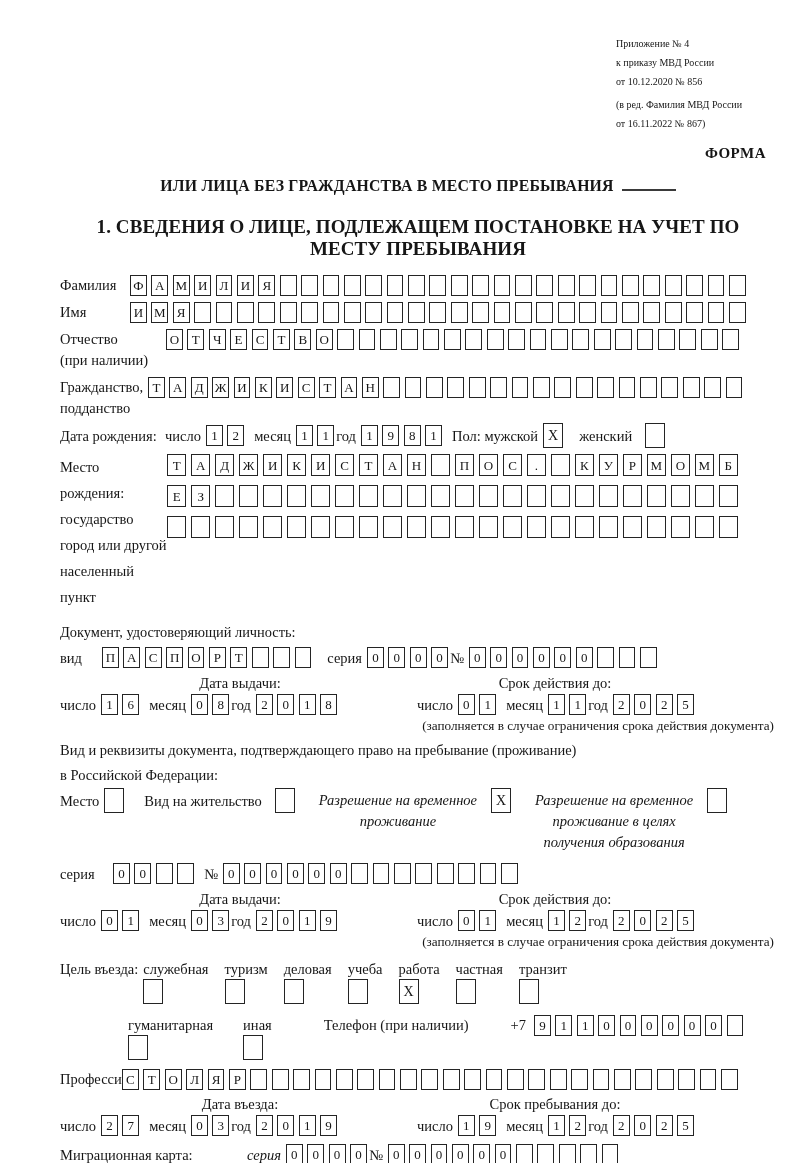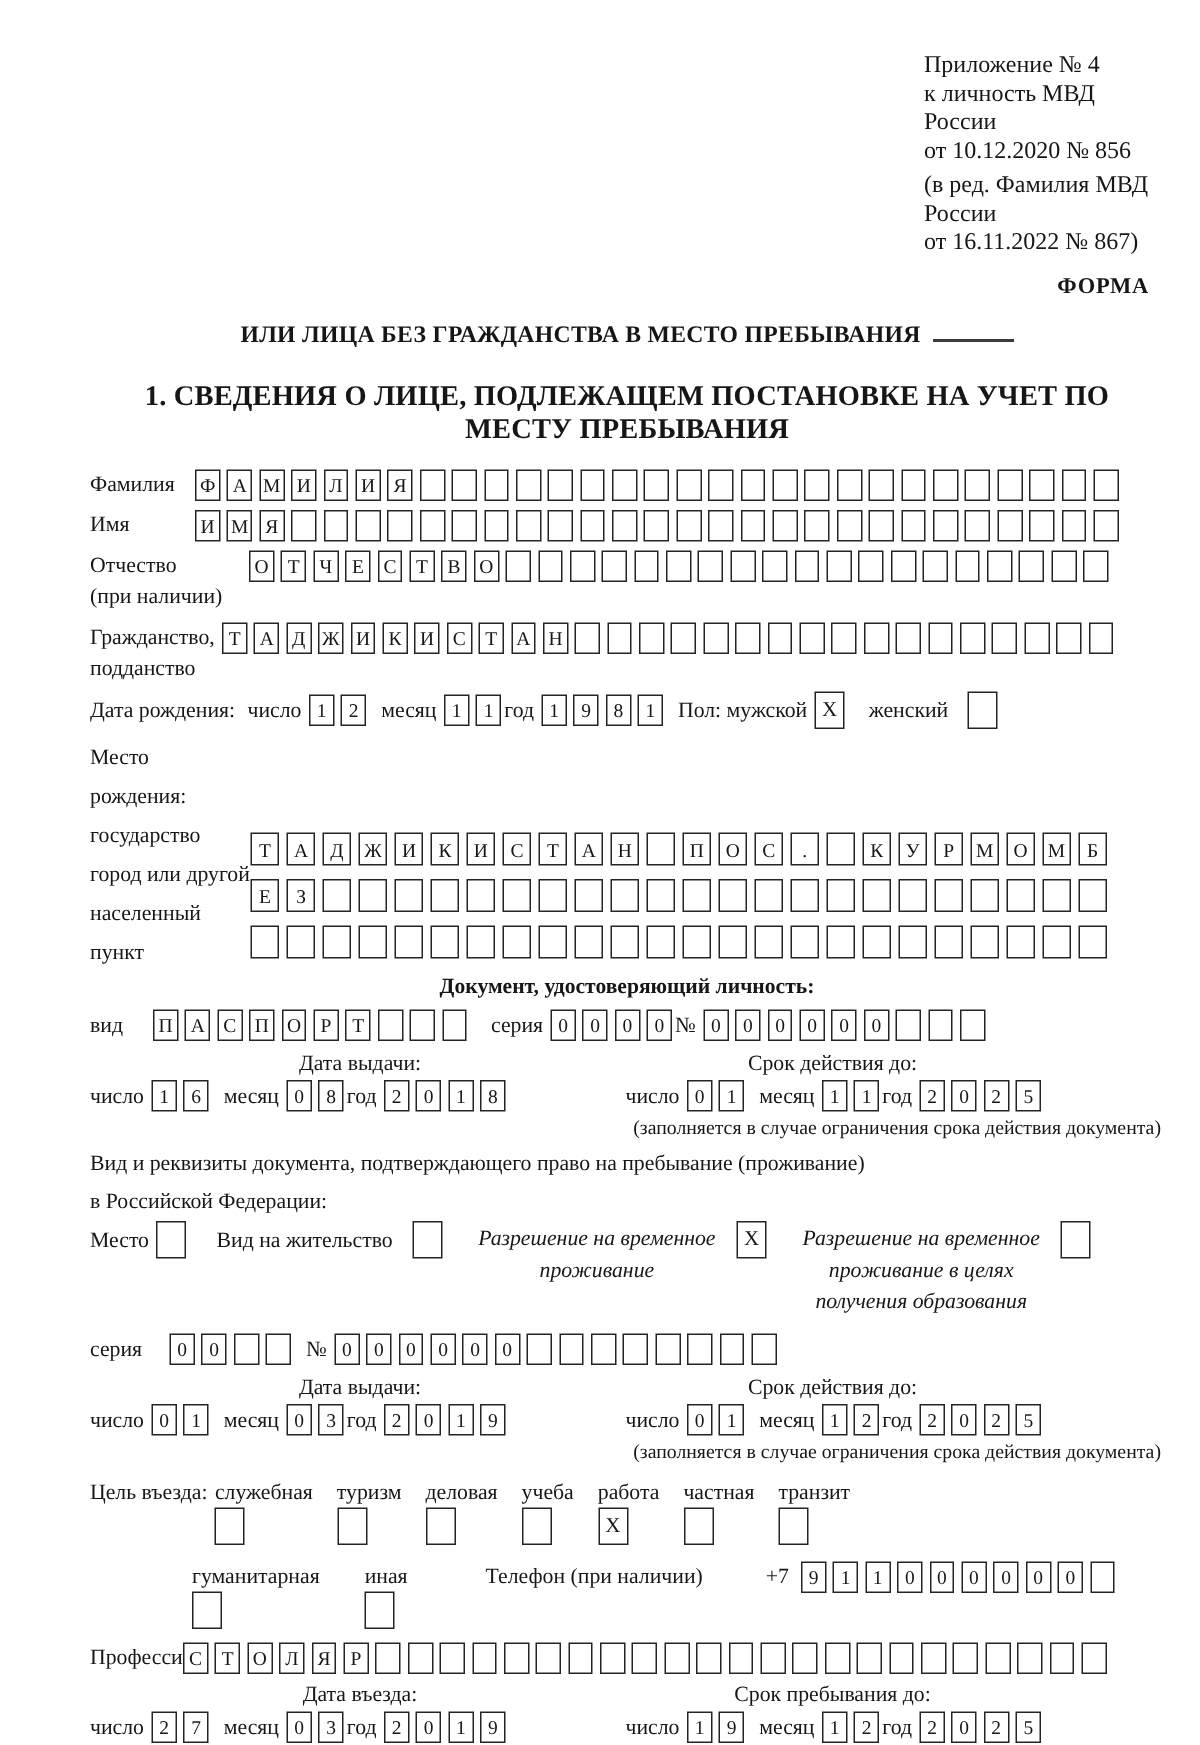--- a/index.html
+++ b/index.html
@@ -1,21 +1,21 @@
 <!DOCTYPE html>
 <html><head>
 <meta charset="utf-8">
 <style>
   html,body{margin:0;padding:0;background:#fff;}
   .page{position:relative;width:800px;height:1163px;background:#fff;overflow:hidden;
         font-family:"Liberation Serif",serif;color:#161616;}
   .content{position:absolute;left:60px;top:34px;width:716px;font-size:14.5px;}
 
   
-  .hdr{margin-left:556px;font-size:16px;line-height:19px;}
+  .hdr{margin-left:556px;font-size:10px;line-height:19px;}
   .hdr .rev{margin-top:4px;}
   .forma{text-align:right;padding-right:10px;font-weight:bold;font-size:15px;margin-top:12px;letter-spacing:.5px;}
 
   
   .title{text-align:center;font-weight:bold;font-size:15.8px;line-height:22px;margin-top:13px;letter-spacing:.2px;}
   .blank-line{display:inline-block;width:54px;border-bottom:2px solid #3a3a3a;margin-left:8px;}
   .sec1{text-align:center;font-weight:bold;font-size:19px;margin-top:19px;margin-bottom:15px;letter-spacing:.1px;}
 
   
   .row{display:flex;align-items:flex-start;margin-bottom:6px;}
@@ -28,21 +28,21 @@
   
   .cells{display:inline-flex;gap:4.6px;flex-wrap:nowrap;}
   .cell{flex:0 0 auto;width:16.8px;height:21px;border:1.7px solid #242424;box-sizing:border-box;
         display:inline-flex;align-items:center;justify-content:center;
         font-size:13px;line-height:1;background:#fff;}
   .wide .cell{width:19.4px;height:22px;}
   .big{margin-top:-2px;}
   .big .cell{width:20px;height:25px;font-size:14px;}
 
   
-  .dochead{text-align:center;font-weight:bold;font-size:14.4px;margin:2px 0 6px;}
+  .dochead{text-align:left;font-weight:normal;font-size:14.4px;margin:2px 0 6px;}
   .duallbl{display:flex;margin:4px 0 2px;}
   .dl1{width:360px;text-align:center;}
   .dl2{width:270px;text-align:center;}
   .daterow{display:flex;align-items:flex-start;margin-bottom:2px;}
   .rgap{margin-left:78px;}
   .note{text-align:right;font-size:13.2px;margin:2px 0 8px;padding-right:2px;}
 
   .para{margin:4px 0 0;} .para2{margin:8px 0 6px;}
   .permit-row{display:flex;align-items:flex-start;margin:4px 0 10px;}
   .center-lbl{text-align:center;line-height:21px;}
@@ -59,21 +59,21 @@
   .rep-cells .cells{display:flex;margin-bottom:9.5px;}
 </style>
 </head>
 <body>
 
 <div class="page">
 <div class="content">
 
   <div class="hdr">
     <div>Приложение № 4</div>
-    <div>к личность МВД России</div>
+    <div>к приказу МВД России</div>
     <div>от 10.12.2020 № 856</div>
     <div class="rev">(в ред. Фамилия МВД России</div>
     <div>от 16.11.2022 № 867)</div>
   </div>
 
   <div class="forma">ФОРМА</div>
 
   <div class="title">
     <div><span>ИЛИ ЛИЦА БЕЗ ГРАЖДАНСТВА В МЕСТО ПРЕБЫВАНИЯ</span><span class="blank-line"></span></div>
   </div>
@@ -239,21 +239,21 @@
     <span class="dlabel gap8">Пол: мужской</span>
     <span class="cells big">
           <span class="cell">X</span>
         </span>
     <span class="dlabel gap14">женский</span>
     <span class="cells big gap8">
           <span class="cell"></span>
         </span>
   </div>
 
-  <div class="row" style="margin-top:6px;margin-bottom:2px;align-items:flex-end;">
+  <div class="row" style="margin-top:6px;margin-bottom:14px;">
     <div class="lbl w107" style="line-height:26px;">
       <div>Место рождения:</div>
       <div>государство</div>
       <div>город или другой</div>
       <div>населенный пункт</div>
     </div>
     <div class="stack">
       <span class="cells wide">
             <span class="cell">Т</span>
             <span class="cell">А</span>

